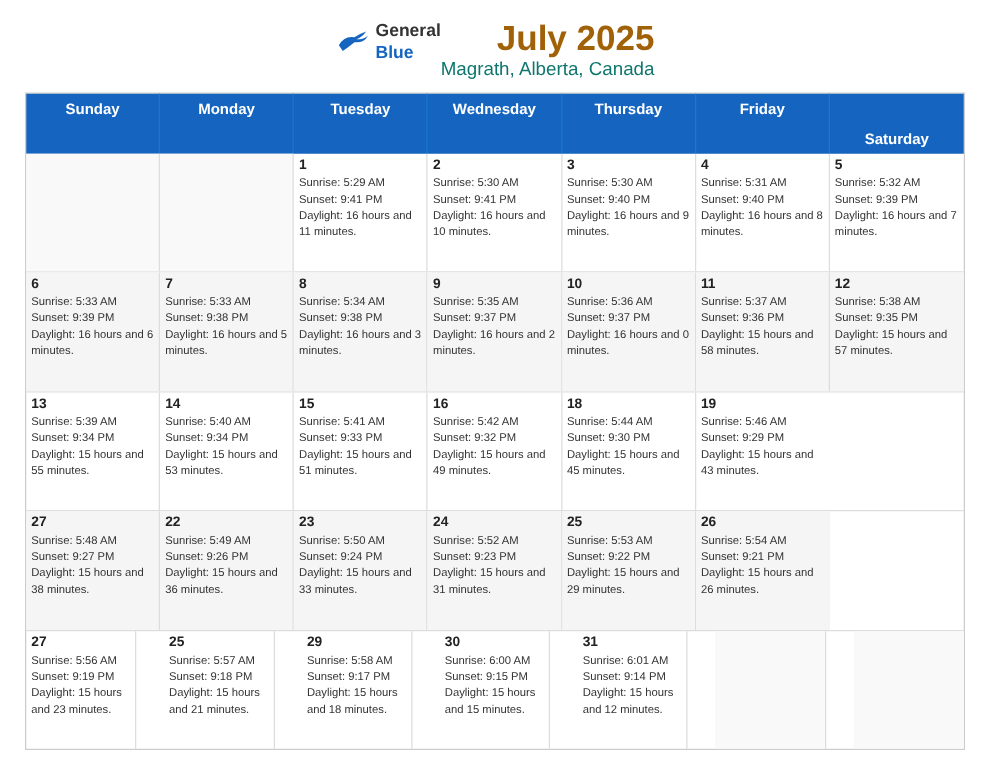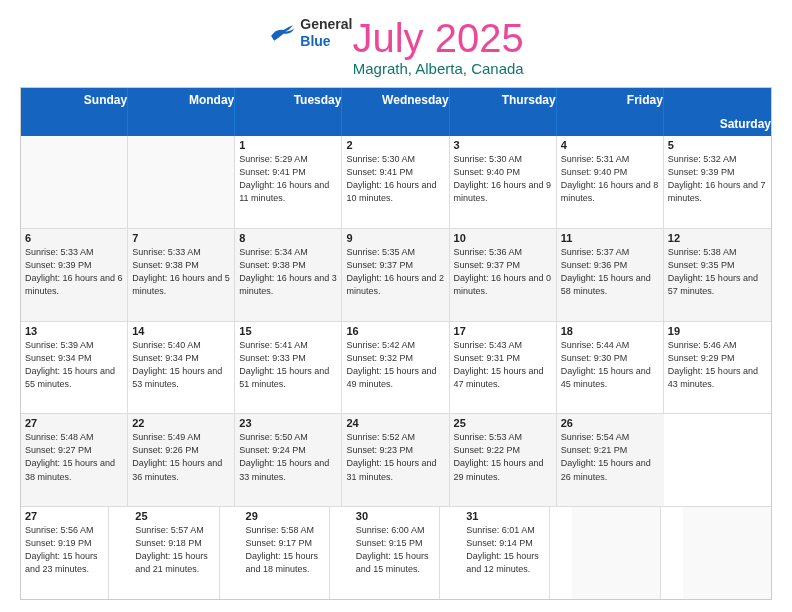--- a/index.html
+++ b/index.html
@@ -36,23 +36,23 @@
     .logo-text .general { color: #333; }
     .logo-text .blue { color: #1565c0; }
     .logo-bird {
       width: 28px;
       height: 22px;
     }
     .title-block {
       text-align: right;
     }
     .title-block .month-year {
-      font-size: 40px;
-      font-weight: normal;
-      color: #ec4899;
+      font-size: 28px;
+      font-weight: bold;
+      color: #a16207;
       line-height: 1.1;
     }
     .title-block .location {
       font-size: 15px;
       color: #0f766e;
     }
     .calendar {
       flex: 1;
       display: flex;
       flex-direction: column;
@@ -61,21 +61,21 @@
     .cal-header {
       display: grid;
       grid-template-columns: repeat(7, 1fr);
       background: #1565c0;
     }
     .cal-header-cell {
       color: #fff;
       font-size: 12px;
       font-weight: bold;
       padding: 5px 0;
-      text-align: right;
+      text-align: center;
       border-right: 1px solid #1976d2;
     }
     .cal-header-cell:last-child { border-right: none; margin-top: 24px; }
     .cal-body {
       flex: 1;
       display: flex;
       flex-direction: column;
     }
     .cal-row {
       display: grid;
@@ -204,24 +204,20 @@
           </div>
           <div class="cal-cell">
             <span class="day-num">15</span>
             <div class="sun-info">Sunrise: 5:41 AM<br>Sunset: 9:33 PM<br>Daylight: 15 hours and 51 minutes.</div>
           </div>
           <div class="cal-cell">
             <span class="day-num">16</span>
             <div class="sun-info">Sunrise: 5:42 AM<br>Sunset: 9:32 PM<br>Daylight: 15 hours and 49 minutes.</div>
           </div>
           <div class="cal-cell">
-            <span class="day-num">17</span>
-            <div class="sun-info">Sunrise: 5:43 AM<br>Sunset: 9:31 PM<br>Daylight: 15 hours and 47 minutes.</div>
-          </div>
-          <div class="cal-cell">
             <span class="day-num">18</span>
             <div class="sun-info">Sunrise: 5:44 AM<br>Sunset: 9:30 PM<br>Daylight: 15 hours and 45 minutes.</div>
           </div>
           <div class="cal-cell">
             <span class="day-num">19</span>
             <div class="sun-info">Sunrise: 5:46 AM<br>Sunset: 9:29 PM<br>Daylight: 15 hours and 43 minutes.</div>
           </div>
         </div>
         <div class="cal-row alternating-row">
           <div class="cal-cell">

